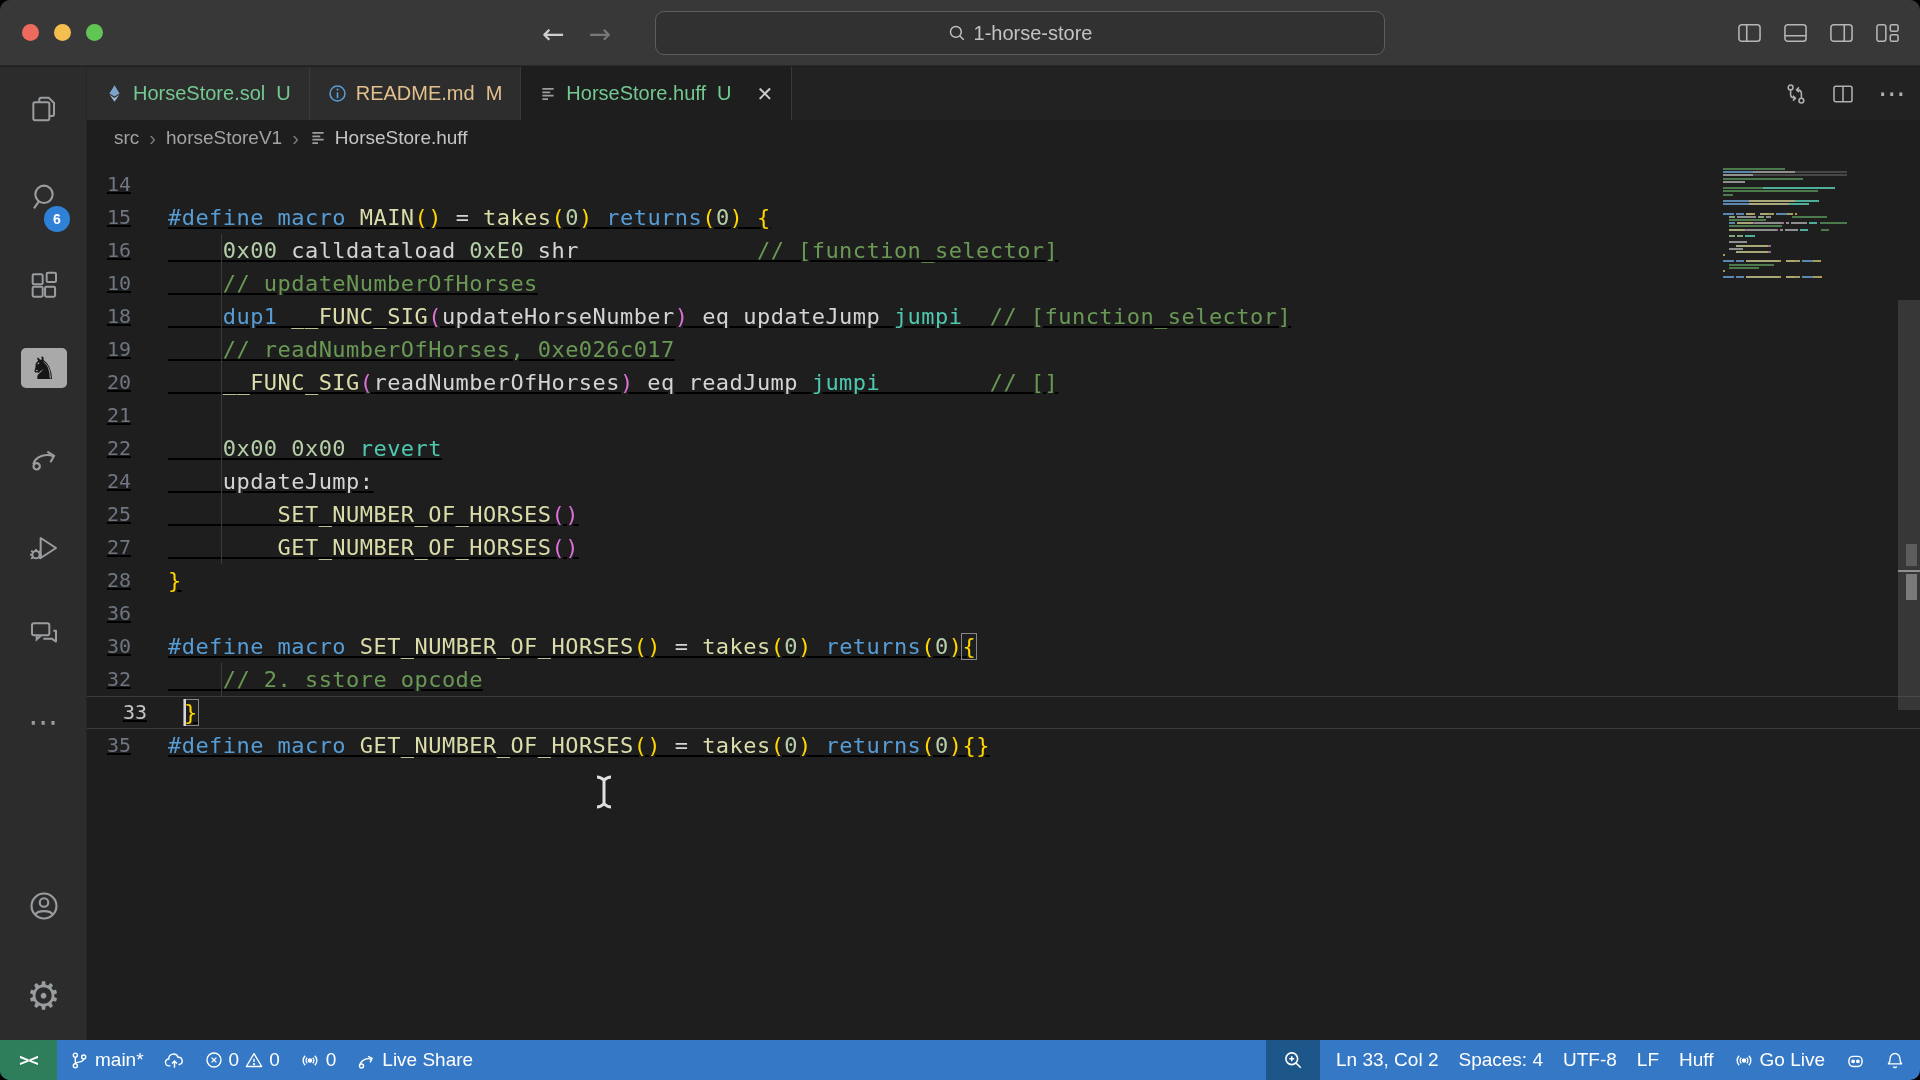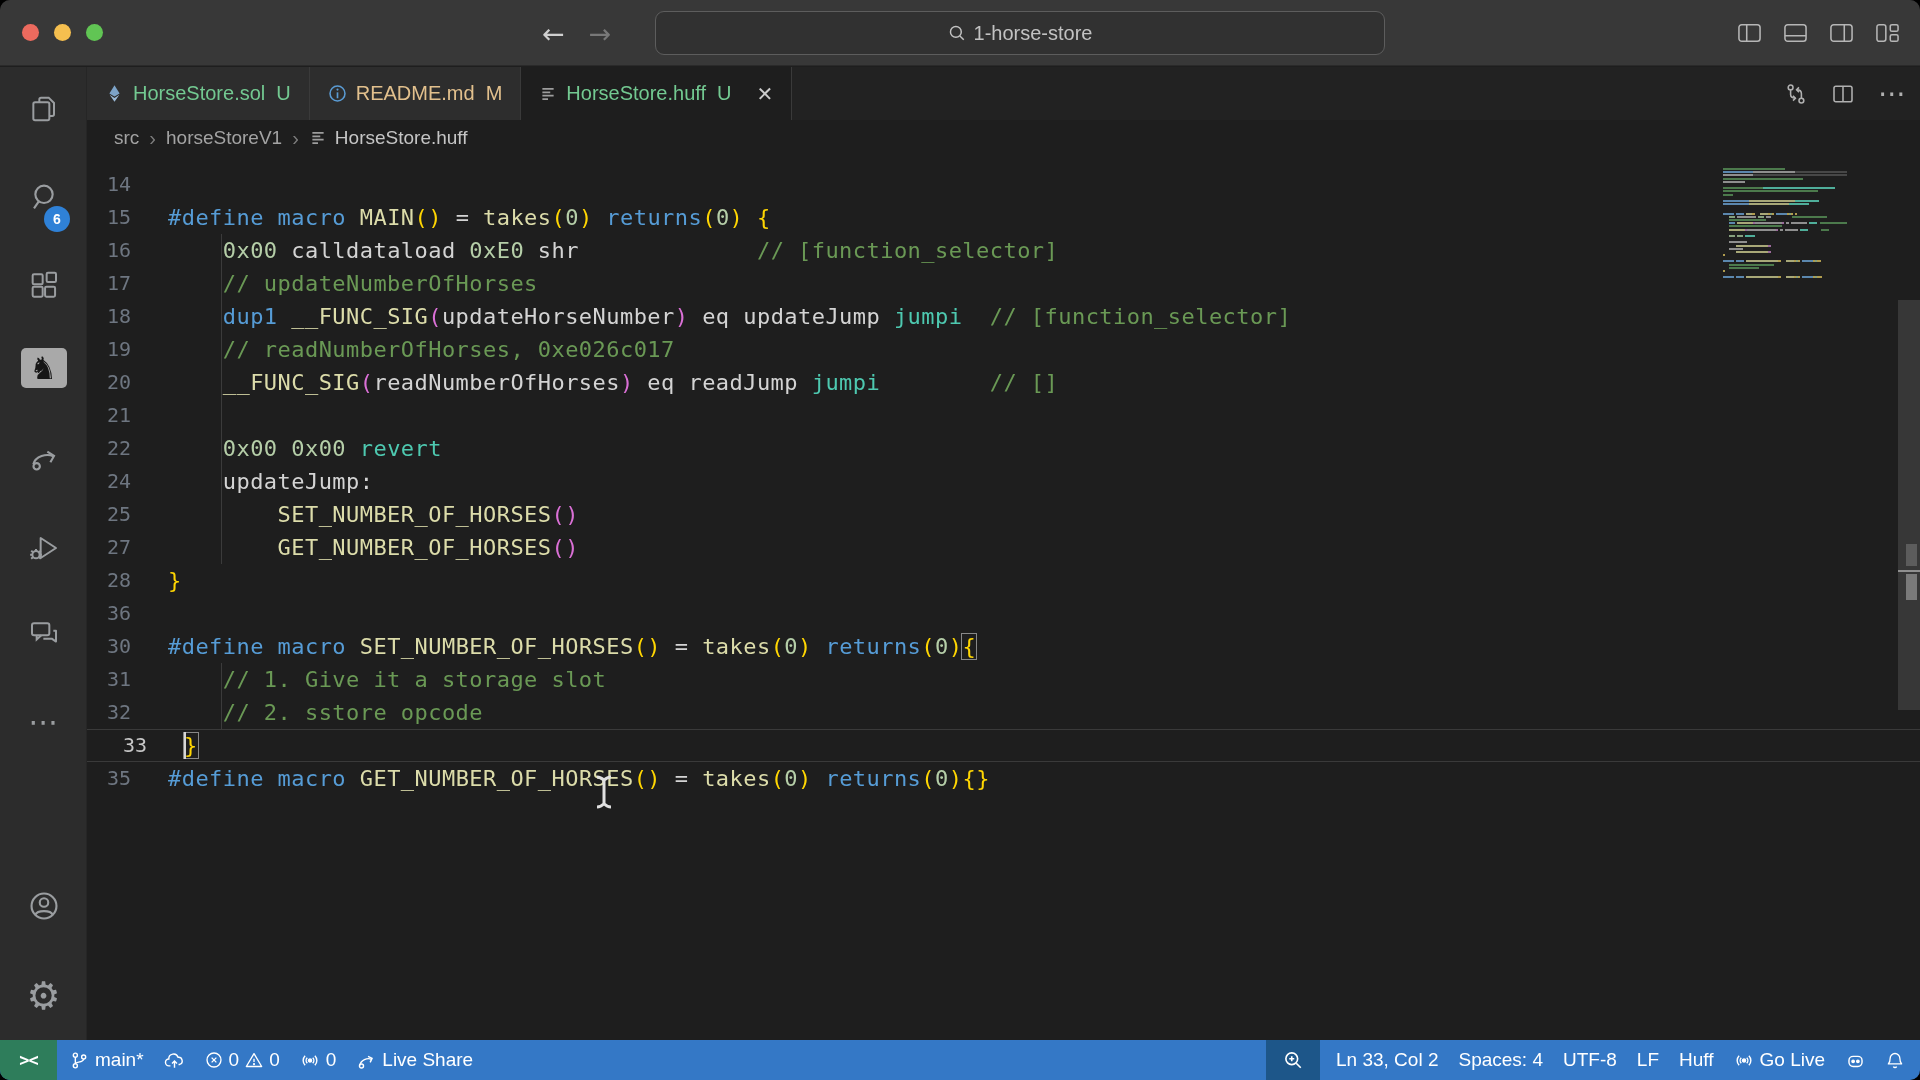--- a/index.html
+++ b/index.html
@@ -34,21 +34,21 @@
   .c-untracked{color:var(--untracked);} .c-modified{color:var(--modified);}
   .tab-close{color:#cccccc;font-size:20px;margin-left:16px;font-family:"DejaVu Sans",sans-serif;}
   .editor-actions{position:absolute;right:14px;top:67px;height:53px;display:flex;align-items:center;gap:23px;color:#b0b0b0;}
   
   .breadcrumb{position:absolute;left:87px;top:120px;right:0;height:36px;background:#1e1e1e;display:flex;align-items:center;
               padding-left:27px;gap:10px;color:#a3a3a3;font-size:19px;}
   .bc-sep{color:#7d7d7d;font-size:20px;}
   .bc-file{color:#c5c5c5;display:flex;align-items:center;gap:8px;}
   
   .editor{position:absolute;left:87px;top:156px;right:0;bottom:40px;background:#1e1e1e;overflow:hidden;}
-  .code-lines{position:absolute;left:0;top:12px;right:0;}
+  .code-lines{position:absolute;left:0;top:12px;right:0;text-decoration:underline;}
   .line{position:relative;height:33px;display:flex;font-family:"DejaVu Sans Mono","Liberation Mono",monospace;}
   .line.current{box-shadow:inset 0 1px 0 #3a3a3a, inset 0 -1px 0 #3a3a3a;padding-left:16px;}
   .ln{width:44px;text-align:right;color:#6e7681;font-size:20px;line-height:33px;flex:none;}
   .line.current .ln{color:#c6c6c6;}
   .ltxt{margin-left:37px;white-space:pre;font-size:22px;line-height:33px;letter-spacing:0.45px;}
   .t-kw{color:var(--kw);} .t-fn{color:var(--fn);} .t-id{color:var(--id);} .t-num{color:var(--num);}
   .t-tl{color:var(--tl);} .t-cm{color:var(--cm);} .t-b1{color:var(--b1);} .t-b2{color:var(--b2);} .t-pl{color:var(--pl);}
   .t-bm{color:var(--b1);outline:1px solid #888888;}
   .guide{position:absolute;left:134px;top:0;bottom:0;border-left:1px solid #3b3b3b;}
   .cursor-bar{position:absolute;left:97px;top:3px;width:2px;height:27px;background:#d7d7d7;}
@@ -316,21 +316,21 @@
         <div class="line">
           <span class="ln">15</span>
           <span class="ltxt"><span class="t-kw">#define</span><span class="t-pl"> </span><span class="t-kw">macro</span><span class="t-pl"> </span><span class="t-fn">MAIN</span><span class="t-b1">()</span><span class="t-pl"> = </span><span class="t-fn">takes</span><span class="t-b1">(</span><span class="t-num">0</span><span class="t-b1">)</span><span class="t-pl"> </span><span class="t-kw">returns</span><span class="t-b1">(</span><span class="t-num">0</span><span class="t-b1">)</span><span class="t-pl"> </span><span class="t-b1">{</span></span>
         </div>
         <div class="line">
           <span class="ln">16</span>
           <span class="ltxt"><span class="t-pl">    </span><span class="t-num">0x00</span><span class="t-pl"> </span><span class="t-id">calldataload</span><span class="t-pl"> </span><span class="t-num">0xE0</span><span class="t-pl"> </span><span class="t-id">shr</span><span class="t-pl">             </span><span class="t-cm">// [function_selector]</span></span>
           <span class="guide"></span>
         </div>
         <div class="line">
-          <span class="ln">17</span>
+          <span class="ln">10</span>
           <span class="ltxt"><span class="t-pl">    </span><span class="t-cm">// updateNumberOfHorses</span></span>
           <span class="guide"></span>
         </div>
         <div class="line">
           <span class="ln">18</span>
           <span class="ltxt"><span class="t-pl">    </span><span class="t-kw">dup1</span><span class="t-pl"> </span><span class="t-fn">__FUNC_SIG</span><span class="t-b2">(</span><span class="t-id">updateHorseNumber</span><span class="t-b2">)</span><span class="t-pl"> </span><span class="t-id">eq</span><span class="t-pl"> </span><span class="t-id">updateJump</span><span class="t-pl"> </span><span class="t-tl">jumpi</span><span class="t-pl">  </span><span class="t-cm">// [function_selector]</span></span>
           <span class="guide"></span>
         </div>
         <div class="line">
           <span class="ln">19</span>
@@ -371,25 +371,20 @@
           <span class="ln">28</span>
           <span class="ltxt"><span class="t-b1">}</span></span>
         </div>
         <div class="line">
           <span class="ln">36</span>
           <span class="ltxt"></span>
         </div>
         <div class="line">
           <span class="ln">30</span>
           <span class="ltxt"><span class="t-kw">#define</span><span class="t-pl"> </span><span class="t-kw">macro</span><span class="t-pl"> </span><span class="t-fn">SET_NUMBER_OF_HORSES</span><span class="t-b1">()</span><span class="t-pl"> = </span><span class="t-fn">takes</span><span class="t-b1">(</span><span class="t-num">0</span><span class="t-b1">)</span><span class="t-pl"> </span><span class="t-kw">returns</span><span class="t-b1">(</span><span class="t-num">0</span><span class="t-b1">)</span><span class="t-bm">{</span></span>
-        </div>
-        <div class="line">
-          <span class="ln">31</span>
-          <span class="ltxt"><span class="t-pl">    </span><span class="t-cm">// 1. Give it a storage slot</span></span>
-          <span class="guide"></span>
         </div>
         <div class="line">
           <span class="ln">32</span>
           <span class="ltxt"><span class="t-pl">    </span><span class="t-cm">// 2. sstore opcode</span></span>
           <span class="guide"></span>
         </div>
         <div class="line current">
           <span class="ln">33</span>
           <span class="ltxt"><span class="t-bm">}</span></span>
           <span class="cursor-bar"></span>

